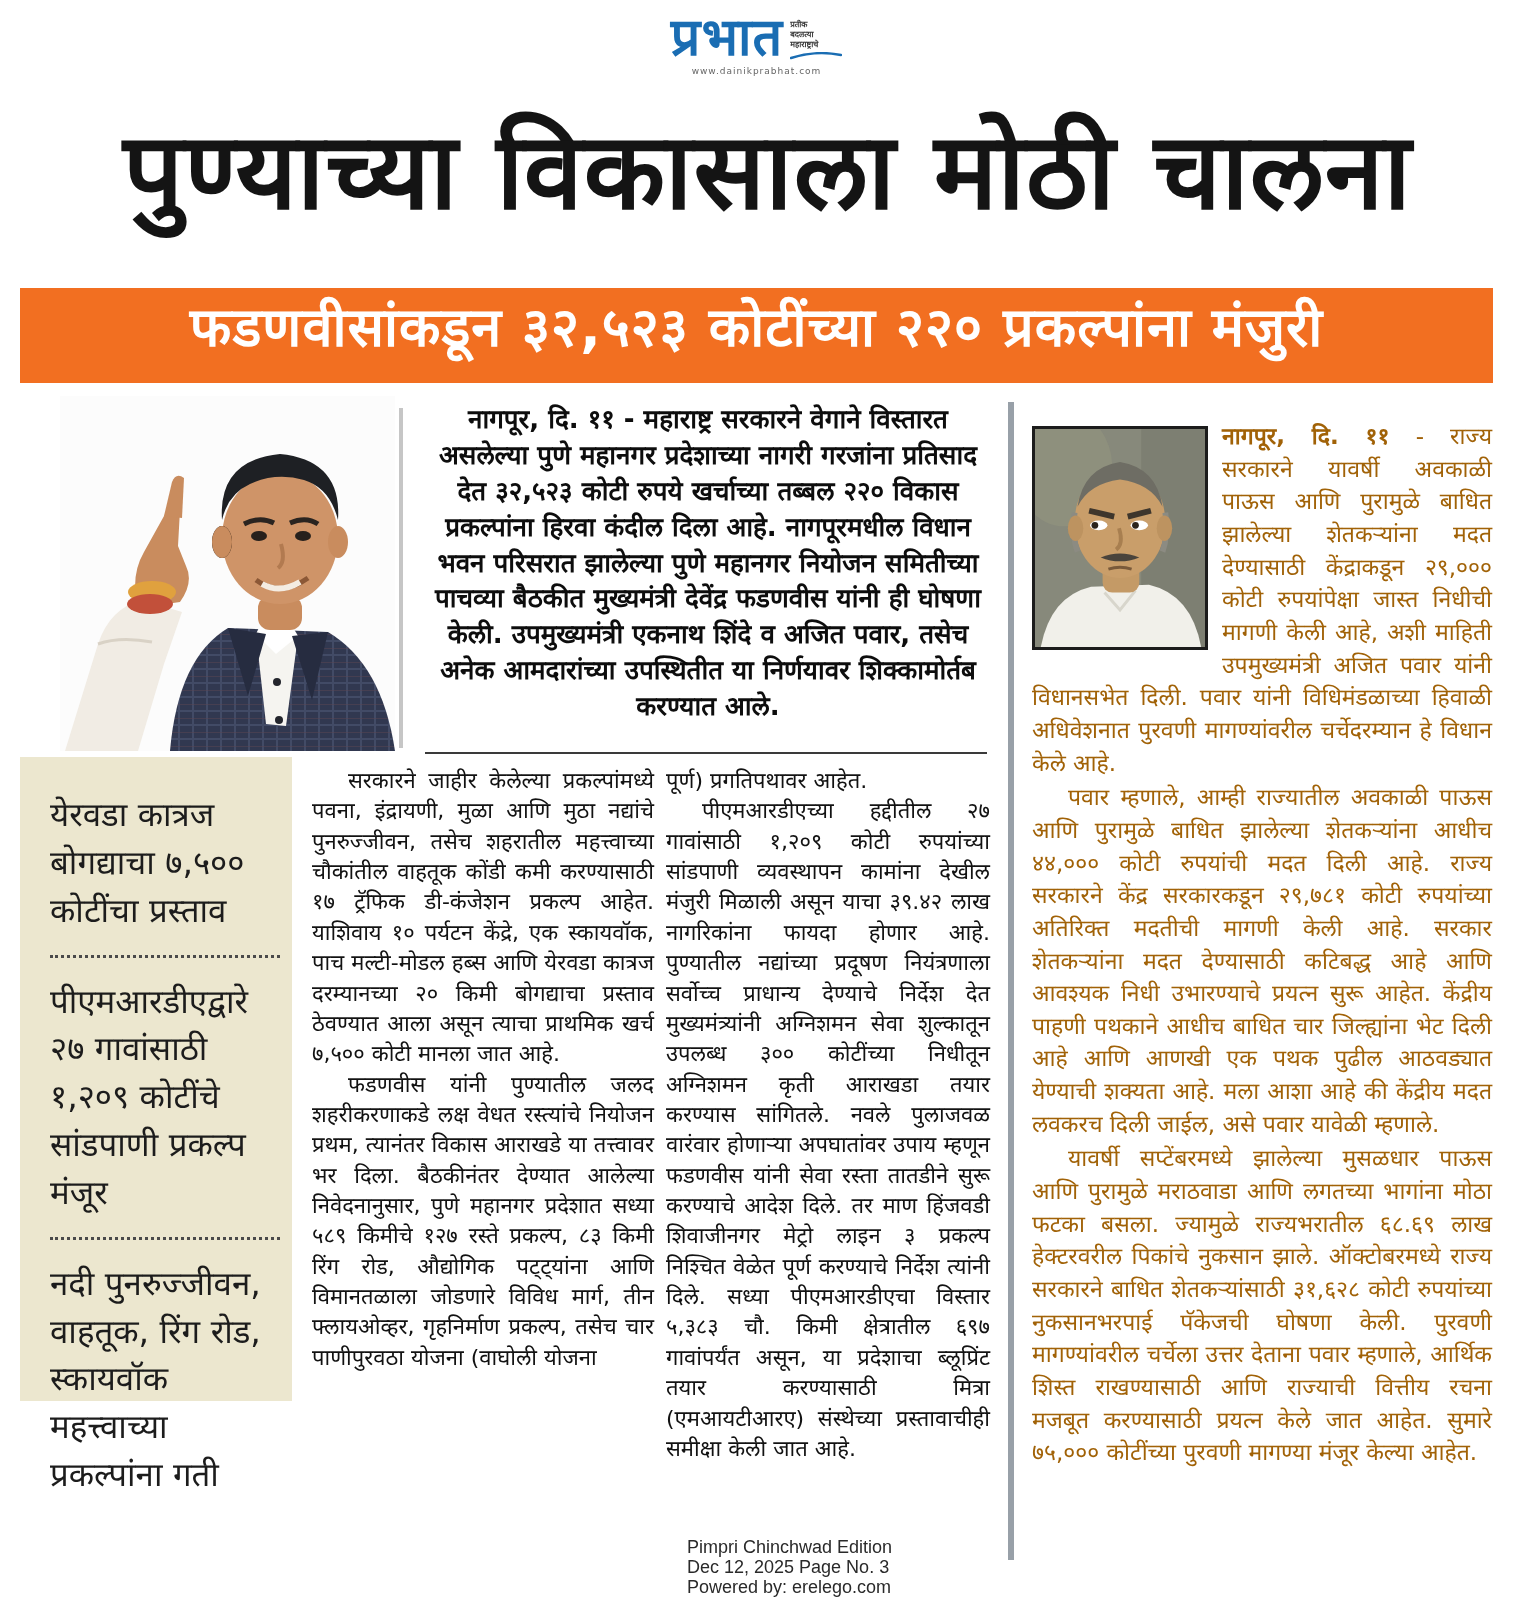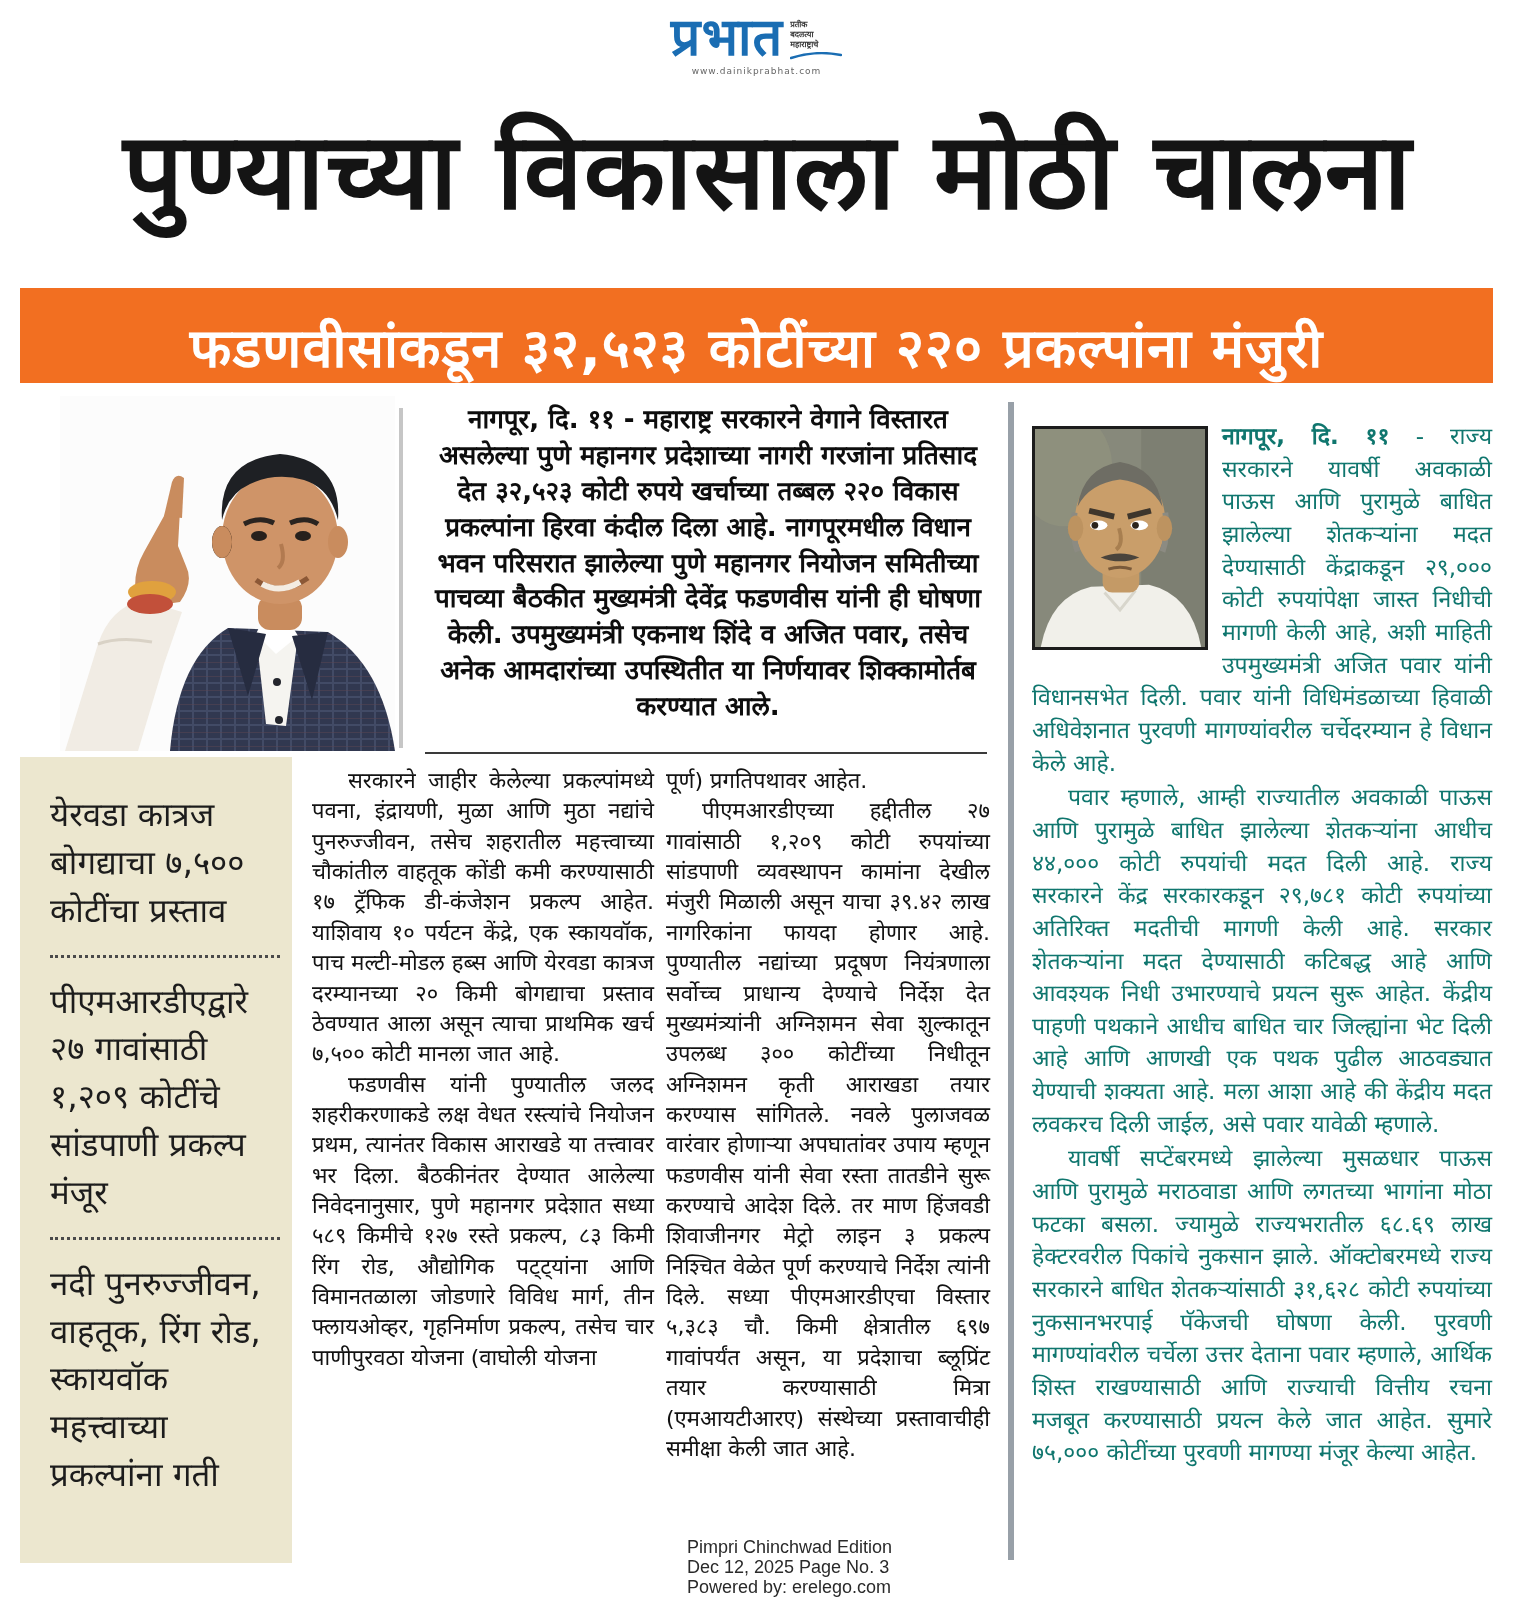--- a/index.html
+++ b/index.html
@@ -17,52 +17,52 @@
   .swoosh{display:block; margin-top:2px;}
   .website{font-size:9px; color:#666; letter-spacing:1px; margin-top:1px;}
   
   .headline{
     position:absolute; top:92px; left:11px; width:1513px; text-align:center;
     font-size:106px; font-weight:800; color:#141414; letter-spacing:1px; line-height:1.5;
   }
   
   .banner{
     position:absolute; top:288px; left:20px; width:1473px; height:95px;
-    background:#f26f21; display:flex; align-items:flex-end; justify-content:center;
+    background:#f26f21; display:flex; align-items:flex-start; justify-content:center;
   }
   .banner-text{color:#ffffff; font-size:54px; font-weight:700; letter-spacing:1px;}
   
   .fadnavis-photo{position:absolute; left:60px; top:395px; width:335px; height:357px;}
   .divider-v1{position:absolute; left:399px; top:408px; width:4px; height:340px; background:#c6c6c6;}
   .lead{
     position:absolute; left:422px; top:402px; width:572px;
     font-size:26px; font-weight:700; line-height:1.38; text-align:center; color:#0d0d0d;
   }
   .lead-rule{position:absolute; left:425px; top:752px; width:562px; height:2px; background:#3a3a3a;}
   
   .sidebar{
-    position:absolute; left:20px; top:757px; width:272px; height:806px;
+    position:absolute; left:20px; top:757px; width:272px; height:644px;
     background:#ece7cf; box-sizing:border-box; padding:34px 12px 20px 30px;
     font-size:33px; line-height:1.45; color:#1c1c1c;
   }
   .sidebar-divider{border:0; border-top:3px dotted #4a4a4a; margin:20px 0;}
   
   .col{position:absolute; top:766px; font-size:22px; line-height:1.38; text-align:justify; color:#121212;}
   .col1{left:312px; width:342px;}
   .col2{left:666px; width:324px;}
   .col p{margin:0;}
   .indent{text-indent:36px;}
   
   .divider-v2{position:absolute; left:1008px; top:402px; width:6px; height:1158px; background:#98a0a8;}
   .right-article{position:absolute; left:1032px; top:406px; width:460px;}
   .right-headline{
     background:#d9ecf6; padding:16px 14px; font-size:32px; font-weight:700;
     line-height:1.55; color:#0d0d0d;
   }
-  .right-body{margin-top:14px; font-size:23px; line-height:1.42; text-align:justify; color:#0f766e;}
+  .right-body{margin-top:14px; font-size:23px; line-height:1.42; text-align:justify; color:#a16207;}
   .right-body p{margin:0 0 2px 0;}
   .pawar-photo{
     float:left; width:176px; height:224px; margin:6px 14px 4px 0;
     border:3px solid #1c1c1c; box-sizing:border-box;
   }
   .dateline{font-weight:700;}
   
   .footer{
     position:absolute; left:687px; top:1537px;
     font-family:"Liberation Sans", sans-serif; font-size:18px; line-height:20px; color:#2a2a2a;

